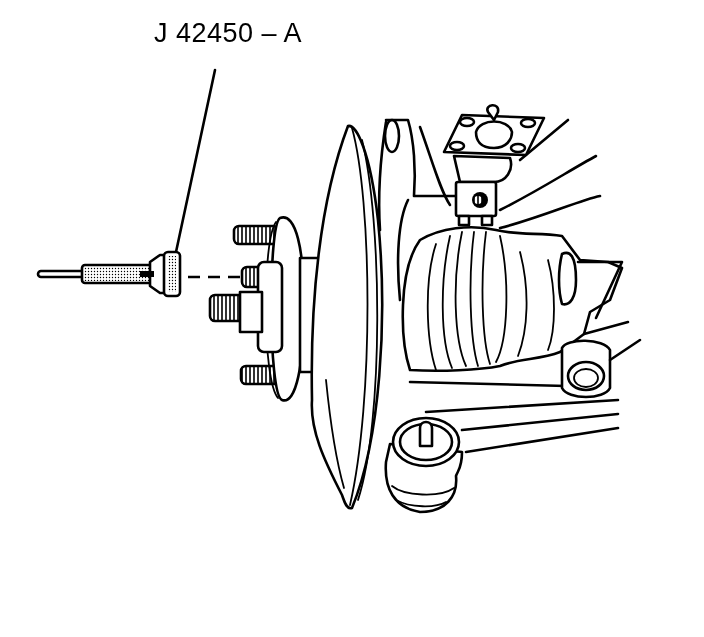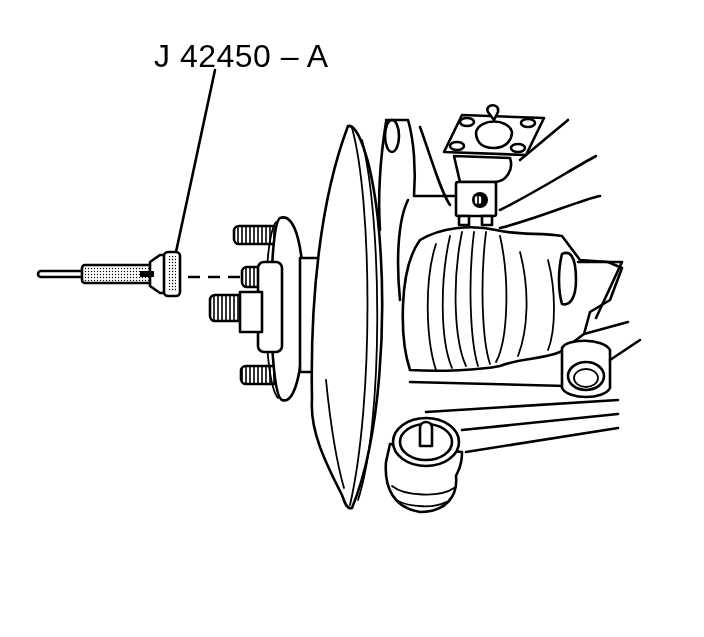--- a/index.html
+++ b/index.html
@@ -1,19 +1,19 @@
 <!DOCTYPE html>
 <html><head>
 <meta charset="utf-8">
 <style>
   html, body { margin:0; padding:0; background:#ffffff; }
   .canvas { position:relative; width:704px; height:637px; background:#ffffff; overflow:hidden; }
   .tool-label {
-    position:absolute; left:154px; top:40px;
-    font-family:"Liberation Sans", sans-serif; font-size:32px; color:#000;
+    position:absolute; left:154px; top:20px;
+    font-family:"Liberation Sans", sans-serif; font-size:27px; color:#000;
     letter-spacing:0.5px; white-space:nowrap; line-height:1;
   }
   svg { position:absolute; left:0; top:0; }
   .ln { fill:none; stroke:#000; stroke-width:2.6; stroke-linejoin:round; stroke-linecap:round; }
   .thin { fill:none; stroke:#000; stroke-width:1.8; stroke-linejoin:round; stroke-linecap:round; }
   .fillw { fill:#fff; stroke:#000; stroke-width:2.6; stroke-linejoin:round; }
   .dash { fill:none; stroke:#000; stroke-width:2.6; stroke-dasharray:12 8; }
 </style>
 </head>
 <body>

